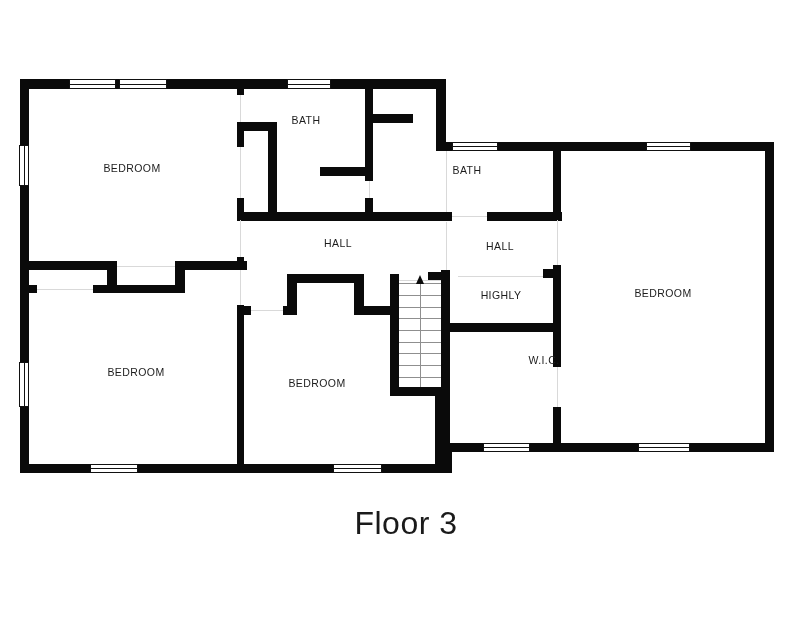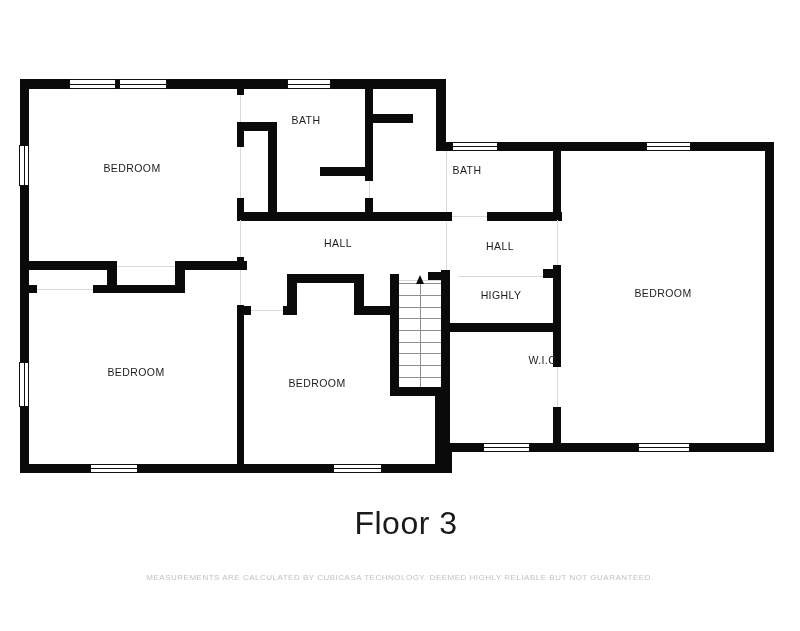--- a/index.html
+++ b/index.html
@@ -126,14 +126,13 @@
       <div class="room-label" style="left: 467px; top: 170px; color: rgb(28, 28, 28);">BATH</div>
       <div class="room-label" style="left: 338px; top: 243px; color: rgb(28, 28, 28);">HALL</div>
       <div class="room-label" style="left: 500px; top: 246px; color: rgb(28, 28, 28);">HALL</div>
       <div class="room-label" style="left: 501px; top: 295px; color: rgb(28, 28, 28);">HIGHLY</div>
       <div class="room-label" style="left: 500px; top: 360px; color: rgb(28, 28, 28); margin-left: 44px;">W.I.C.</div>
       <div class="room-label" style="left: 663px; top: 293px; color: rgb(28, 28, 28);">BEDROOM</div>
       <div class="room-label" style="left: 136px; top: 372px; color: rgb(28, 28, 28);">BEDROOM</div>
       <div class="room-label" style="left: 317px; top: 383px; color: rgb(28, 28, 28);">BEDROOM</div>
     </div>
   <div id="floor-title">Floor 3</div>
-  <div id="disclaimer">MEASUREMENTS ARE CALCULATED BY CUBICASA TECHNOLOGY. DEEMED HIGHLY RELIABLE BUT NOT GUARANTEED.</div>
 </div>
 
 </body></html>

